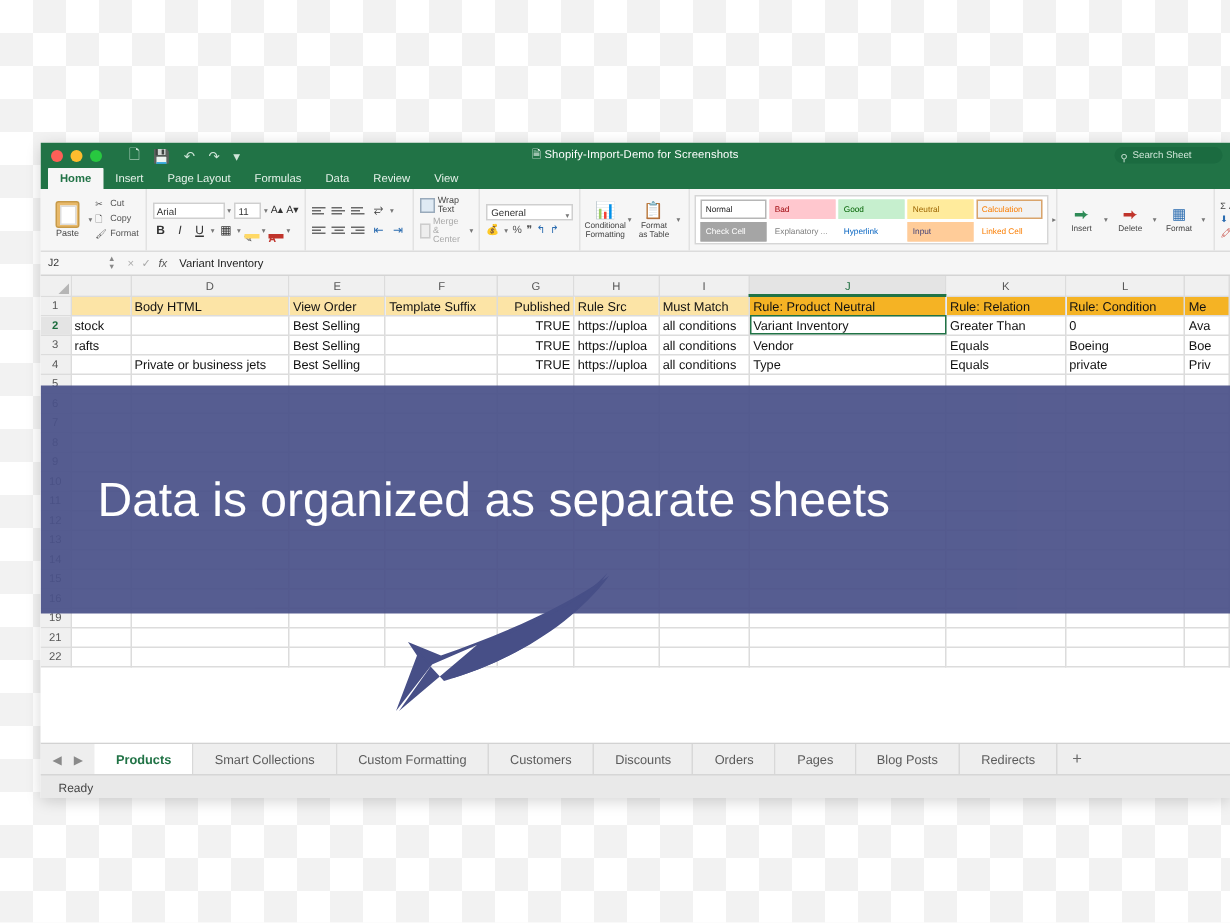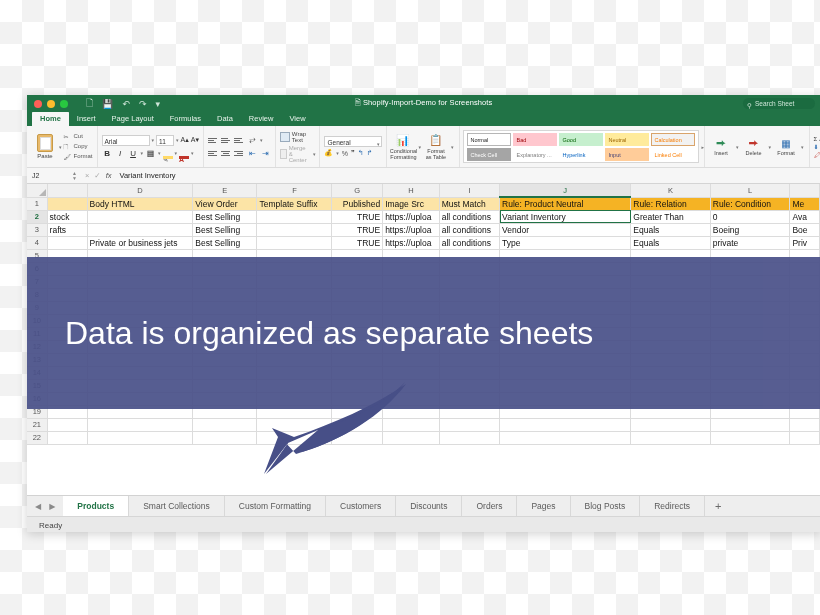--- a/index.html
+++ b/index.html
@@ -425,21 +425,21 @@
         <td></td>
       </tr>
 
       <tr>
         <td class="rowhdr">1</td>
         <td class="hdrcell"></td>
         <td class="hdrcell">Body HTML</td>
         <td class="hdrcell">View Order</td>
         <td class="hdrcell">Template Suffix</td>
         <td class="hdrcell right">Published</td>
-        <td class="hdrcell">Image Src</td>
+        <td class="hdrcell">Rule Src</td>
         <td class="hdrcell">Must Match</td>
         <td class="hdrcell orange">Rule: Product Neutral</td>
         <td class="hdrcell orange">Rule: Relation</td>
         <td class="hdrcell orange">Rule: Condition</td>
         <td class="hdrcell orange">Me</td>
       </tr>
 
       <tr>
         <td class="rowhdr sel">2</td>
         <td>stock</td>

